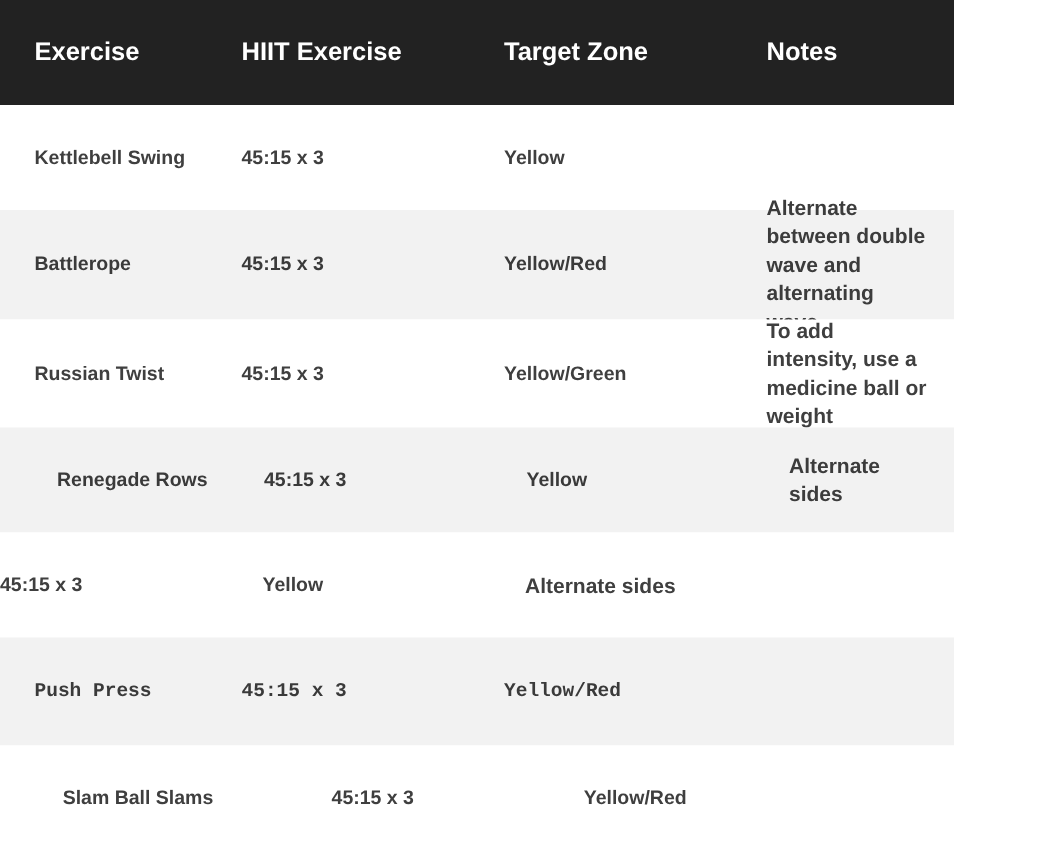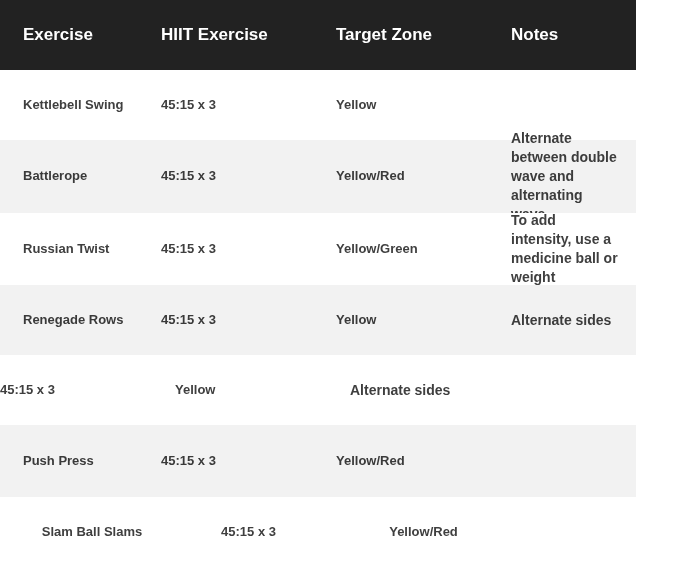--- a/index.html
+++ b/index.html
@@ -105,32 +105,32 @@
         <div class="td col-duration">45:15 x 3</div>
         <div class="td col-zone">Yellow/Red</div>
         <div class="td col-notes td-notes">Alternate between double wave and alternating wave</div>
       </div>
       <div class="tr plain" style="height: 72px; flex: 0 0 72px;">
         <div class="td col-exercise">Russian Twist</div>
         <div class="td col-duration">45:15 x 3</div>
         <div class="td col-zone">Yellow/Green</div>
         <div class="td col-notes td-notes">To add intensity, use a medicine ball or weight</div>
       </div>
-      <div class="tr alt" style="height: 70px; flex: 0 0 70px;">
+      <div class="tr alt" style="height: 70px; flex: 0 0 70px; padding-left: 15px;">
         <div class="td col-exercise">Renegade Rows</div>
         <div class="td col-duration">45:15 x 3</div>
         <div class="td col-zone">Yellow</div>
         <div class="td col-notes td-notes">Alternate sides</div>
       </div>
       <div class="tr plain" style="height: 70px; flex: 0 0 70px;">
         <div class="td col-duration">45:15 x 3</div>
         <div class="td col-zone">Yellow</div>
         <div class="td col-notes td-notes">Alternate sides</div>
       </div>
-      <div class="tr alt" style="height: 72px; flex: 0 0 72px;">
+      <div class="tr alt" style="height: 72px; flex: 0 0 72px; font-family: Liberation Mono, monospace;">
         <div class="td col-exercise">Push Press</div>
         <div class="td col-duration">45:15 x 3</div>
         <div class="td col-zone">Yellow/Red</div>
         <div class="td col-notes td-notes"></div>
       </div>
       <div class="tr plain" style="height: 70px; flex: 0 0 70px; text-align: center;">
         <div class="td col-exercise">Slam Ball Slams</div>
         <div class="td col-duration">45:15 x 3</div>
         <div class="td col-zone">Yellow/Red</div>
         <div class="td col-notes td-notes"></div>

